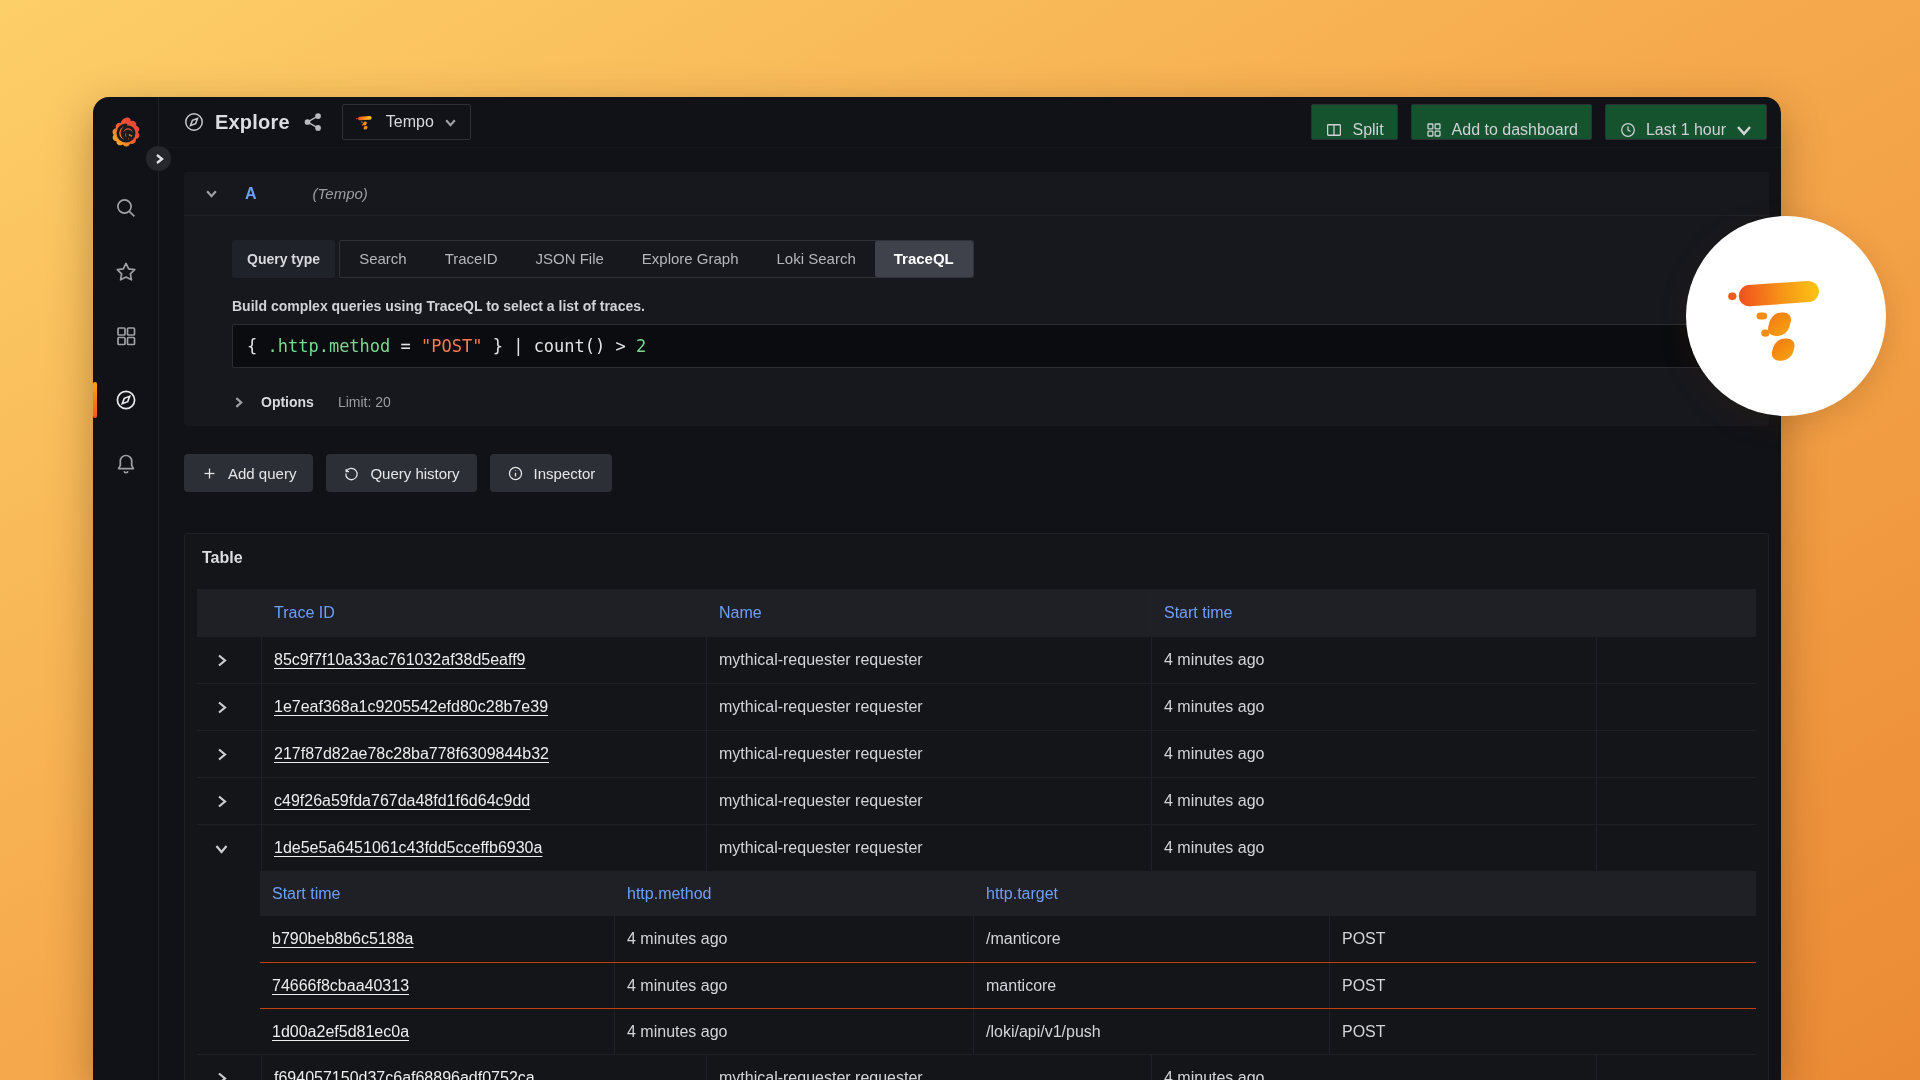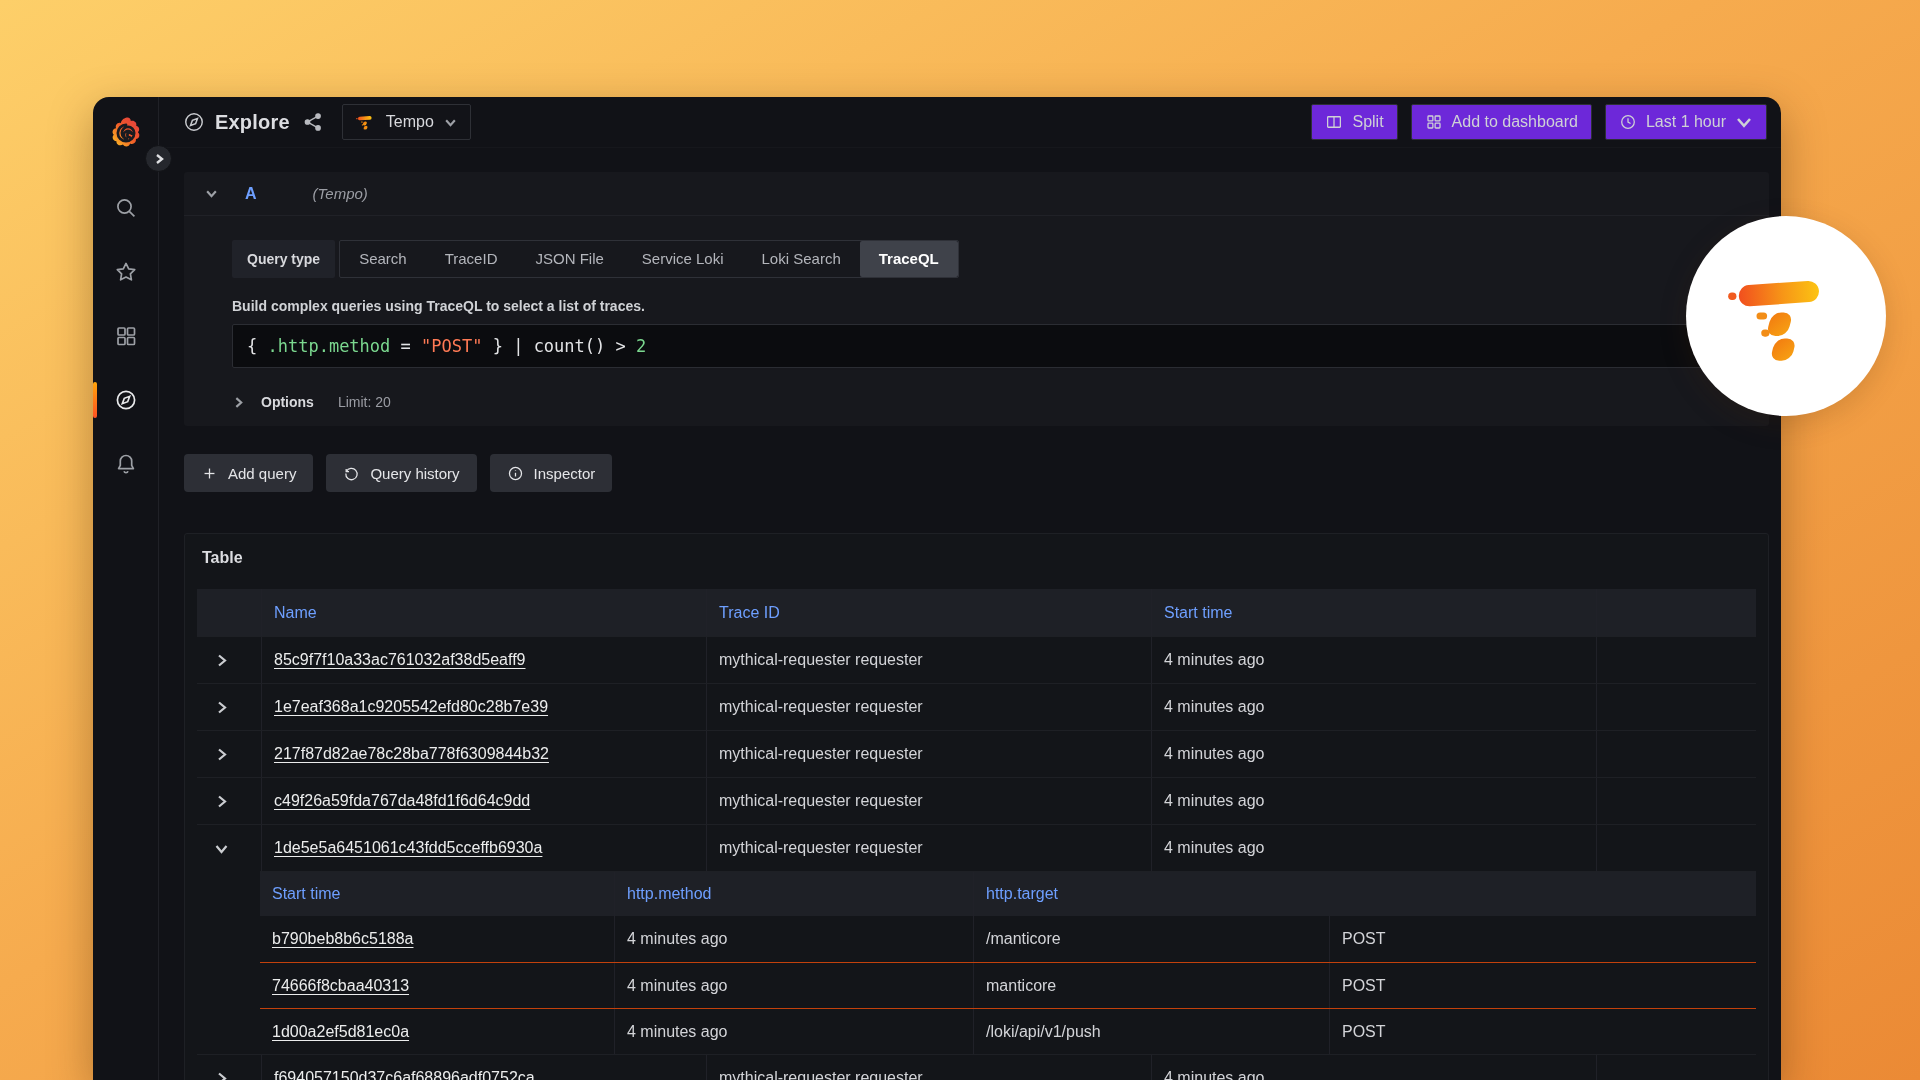--- a/index.html
+++ b/index.html
@@ -38,22 +38,22 @@
   .topbar svg.compass { width:22px; height:22px; stroke:#c7c9cd; fill:none; stroke-width:1.6; }
   .page-title { font-size:20px; font-weight:700; color:#dcdde1; margin-left:10px; letter-spacing:.2px; }
   .share { margin-left:12px; width:22px; height:22px; }
   .share svg { width:22px; height:22px; stroke:#b9bbc0; fill:#b9bbc0; stroke-width:1.4; }
   .ds-picker { margin-left:18px; height:36px; border:1px solid #2e3036; border-radius:2px;
     display:flex; align-items:center; gap:10px; padding:0 13px; cursor:pointer; background:#121318; }
   .ds-picker .ds-label { font-size:16px; color:#d8d9dd; font-weight:500; }
   .chev { width:13px; height:13px; stroke:#9da0a6; fill:none; stroke-width:2; }
   .topbar-spacer { flex:1; }
   .tb-group { display:flex; gap:13px; }
-  .tb-btn { height:36px; border:1px solid #2e3036; background:#6d28d9; border-radius:2px;
-    display:flex; align-items:center; gap:9px; padding:0 13px; cursor:pointer;
+  .tb-btn { height:36px; border:1px solid #2e3036; background:#14532d; border-radius:2px;
+    display:flex; align-items:flex-end; gap:9px; padding:0 13px; cursor:pointer;
     color:#cfd1d6; font-size:16px; font-weight:500; }
   .tb-btn svg { width:18px; height:18px; stroke:#cfd1d6; fill:none; stroke-width:1.7; }
   
   .content { flex:1; padding:24px 12px 0 25px; overflow:hidden; }
   .query-panel { background:#17181d; border-radius:3px; padding-bottom:16px; }
   .q-header { height:44px; display:flex; align-items:center; padding:0 14px 0 21px; border-bottom:1px solid #202127; }
   .q-header .chev { margin-right:27px; }
   .refid { color:#6e9fff; font-weight:700; font-size:16px; }
   .ds-hint { color:#9b9da4; font-style:italic; font-size:15px; margin-left:56px; }
   .q-body { padding:12px 16px 0 48px; }
@@ -254,21 +254,21 @@
           <span class="refid">A</span>
           <span class="ds-hint">(Tempo)</span>
         </div>
         <div class="q-body">
           <div class="tabs-row">
             <span class="qt-chip">Query type</span>
             <div class="radio-group">
               <span class="radio-item">Search</span>
               <span class="radio-item">TraceID</span>
               <span class="radio-item">JSON File</span>
-              <span class="radio-item">Service Loki</span>
+              <span class="radio-item">Explore Graph</span>
               <span class="radio-item">Loki Search</span>
               <span class="radio-item selected">TraceQL</span>
             </div>
           </div>
           <p class="help-text">Build complex queries using TraceQL to select a list of traces.</p>
           <div class="code-editor">
             <span><span style="color: rgb(227, 228, 230);">{ </span><span style="color: rgb(123, 216, 143);">.http.method</span><span style="color: rgb(227, 228, 230);"> = </span><span style="color: rgb(255, 122, 85);">"POST"</span><span style="color: rgb(227, 228, 230);"> } | count() &gt; </span><span style="color: rgb(123, 216, 143);">2</span></span>
           </div>
           <div class="options-row">
             <svg class="chev" viewBox="0 0 12 12">
@@ -304,22 +304,22 @@
           <span>Inspector</span>
         </button>
       </div>
 
       <section class="table-panel">
         <div class="panel-title">Table</div>
         <div class="grid-table">
 
           <div class="t-head">
             <div class="cell"></div>
+            <div class="cell">Trace ID</div>
             <div class="cell">Name</div>
-            <div class="cell">Trace ID</div>
             <div class="cell">Start time</div>
             <div class="cell"></div>
           </div>
 
           <div class="t-row">
             <div class="cell expander">
                 <svg viewBox="0 0 15 15">
                   <polyline points="5,2.5 11,7.5 5,12.5"></polyline>
                 </svg>
               </div>

